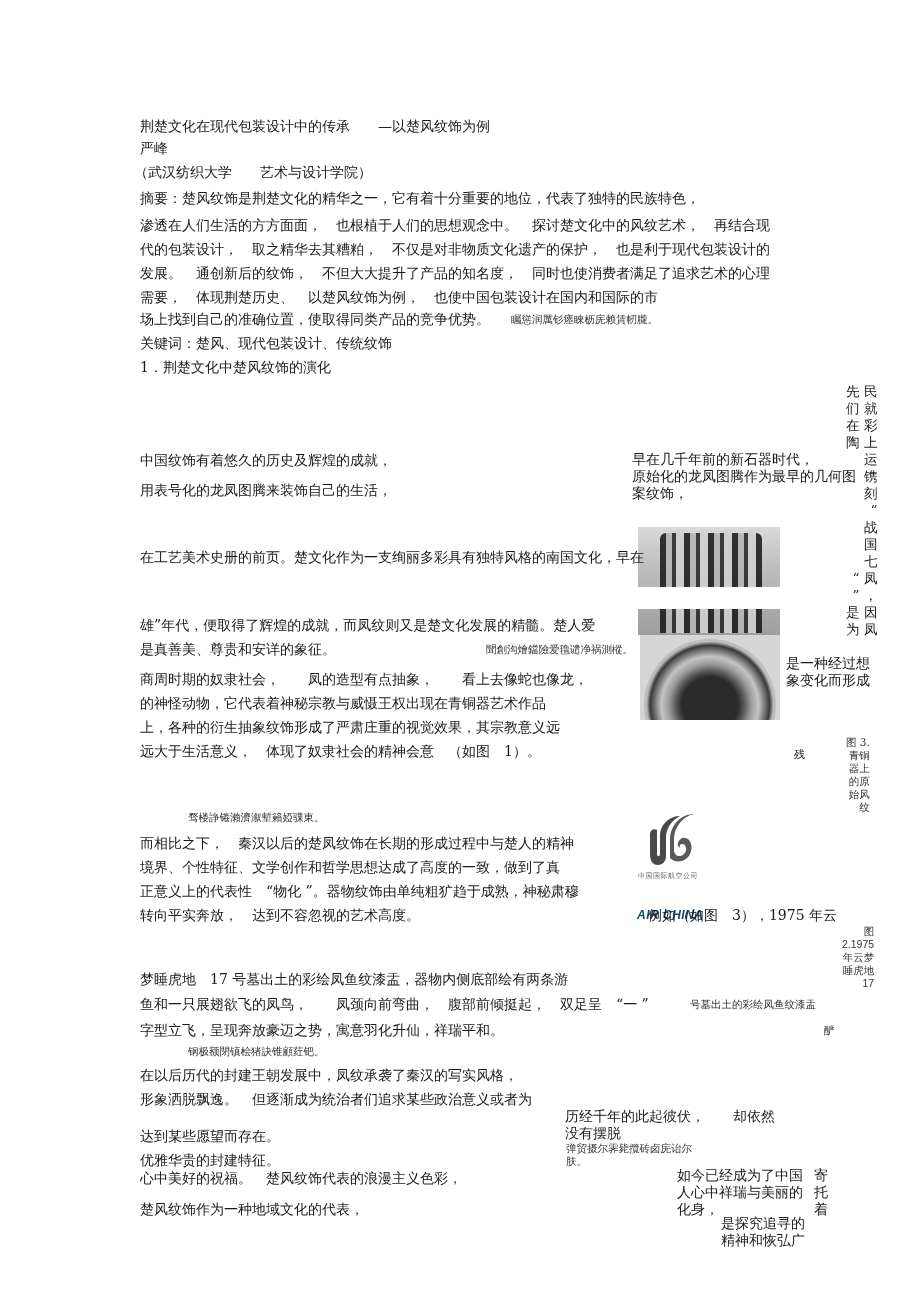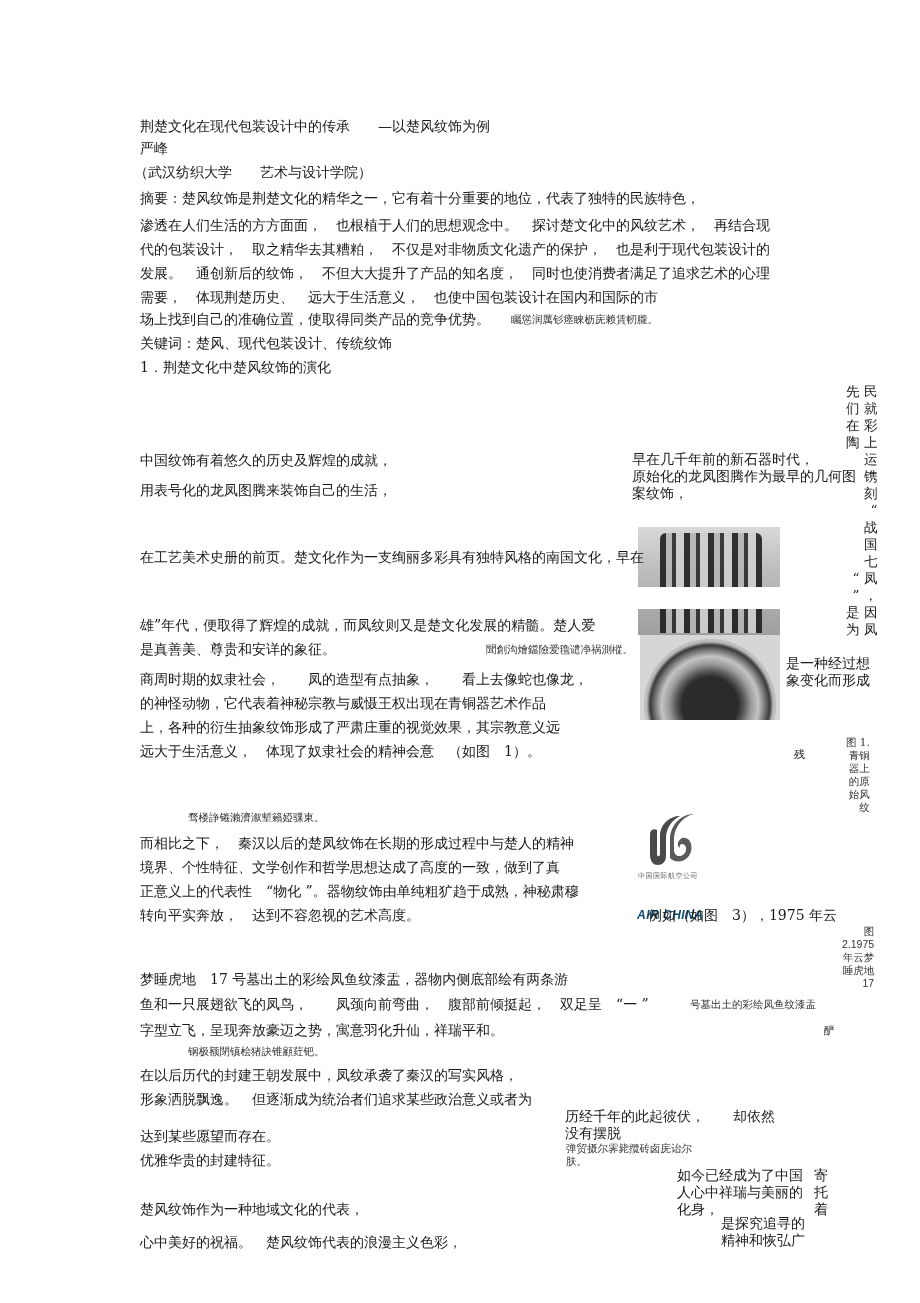--- a/index.html
+++ b/index.html
@@ -56,21 +56,21 @@
 <body>
 
 <div class="t" style="left:140px;top:117px;">荆楚文化在现代包装设计中的传承　　—以楚风纹饰为例</div>
 <div class="t" style="left:140px;top:139px;">严峰</div>
 <div class="t" style="left:134px;top:163px;">（武汉纺织大学　　艺术与设计学院）</div>
 
 <div class="t" style="left:140px;top:189px;">摘要：楚风纹饰是荆楚文化的精华之一，它有着十分重要的地位，代表了独特的民族特色，</div>
 <div class="t" style="left:140px;top:216px;">渗透在人们生活的方方面面，　也根植于人们的思想观念中。　探讨楚文化中的风纹艺术，　再结合现</div>
 <div class="t" style="left:140px;top:240px;">代的包装设计，　取之精华去其糟粕，　不仅是对非物质文化遗产的保护，　也是利于现代包装设计的</div>
 <div class="t" style="left:140px;top:264px;">发展。　通创新后的纹饰，　不但大大提升了产品的知名度，　同时也使消费者满足了追求艺术的心理</div>
-<div class="t" style="left:140px;top:288px;">需要，　体现荆楚历史、　远大于生活意义，　也使中国包装设计在国内和国际的市</div>
+<div class="t" style="left:140px;top:288px;">需要，　体现荆楚历史、　以楚风纹饰为例，　也使中国包装设计在国内和国际的市</div>
 <div class="t" style="left:140px;top:310px;">场上找到自己的准确位置，使取得同类产品的竞争优势。</div>
 <div class="s" style="left:463px;top:313px;">矚慫润厲钐瘗睞枥庑赖賃軔朧。</div>
 
 <div class="t" style="left:140px;top:334px;">关键词：楚风、现代包装设计、传统纹饰</div>
 <div class="t" style="left:140px;top:358px;">1．荆楚文化中楚风纹饰的演化</div>
 
 <div class="vcol" style="left:846px;top:383px;">先
 们
 在
 陶</div>
@@ -115,21 +115,21 @@
 
 <div class="box" style="left:786px;top:655px;">是一种经过想
 象变化而形成</div>
 
 <div class="t" style="left:140px;top:670px;">商周时期的奴隶社会，　　凤的造型有点抽象，　　看上去像蛇也像龙，</div>
 <div class="t" style="left:140px;top:694px;">的神怪动物，它代表着神秘宗教与威慑王权出现在青铜器艺术作品</div>
 <div class="t" style="left:140px;top:718px;">上，各种的衍生抽象纹饰形成了严肃庄重的视觉效果，其宗教意义远</div>
 <div class="t" style="left:140px;top:742px;">远大于生活意义，　体现了奴隶社会的精神会意　（如图　1）。</div>
 
 <div class="t" style="left:794px;top:746px;font-size:11px;">残</div>
-<div class="vsmall" style="left:846px;top:736px;">图 1.
+<div class="vsmall" style="left:846px;top:736px;">图 3.
 青铜
 器上
 的原
 始风
 纹</div>
 
 <div class="s" style="left:140px;top:811px;">骛楼諍锩瀨濟溆塹籟婭骒東。</div>
 
 <svg class="logo" viewBox="0 0 72 60">
   <path d="M44 6 C36 10 30 18 30 28 L30 46 C30 52 26 55 22 55 C16 55 14 50 14 44 L14 24 C14 20 18 18 21 20 L21 44 C21 47 24 47 24 44 L24 26 C24 14 34 6 44 6 Z" fill="#4a4a4a"></path>
@@ -168,13 +168,13 @@
 
 <div class="box" style="left:677px;top:1167px;">如今已经成为了中国
 人心中祥瑞与美丽的
 化身，</div>
 <div class="box" style="left:814px;top:1167px;">寄
 托
 着</div>
 <div class="t" style="left:140px;top:1200px;">楚风纹饰作为一种地域文化的代表，</div>
 <div class="box" style="left:721px;top:1215px;">是探究追寻的
 精神和恢弘广</div>
-<div class="t" style="left:140px;top:1233px;">心中美好的祝福。　楚风纹饰代表的浪漫主义色彩，</div>
+<div class="t" style="left:140px;top:1169px;">心中美好的祝福。　楚风纹饰代表的浪漫主义色彩，</div>
 
 </body></html>

